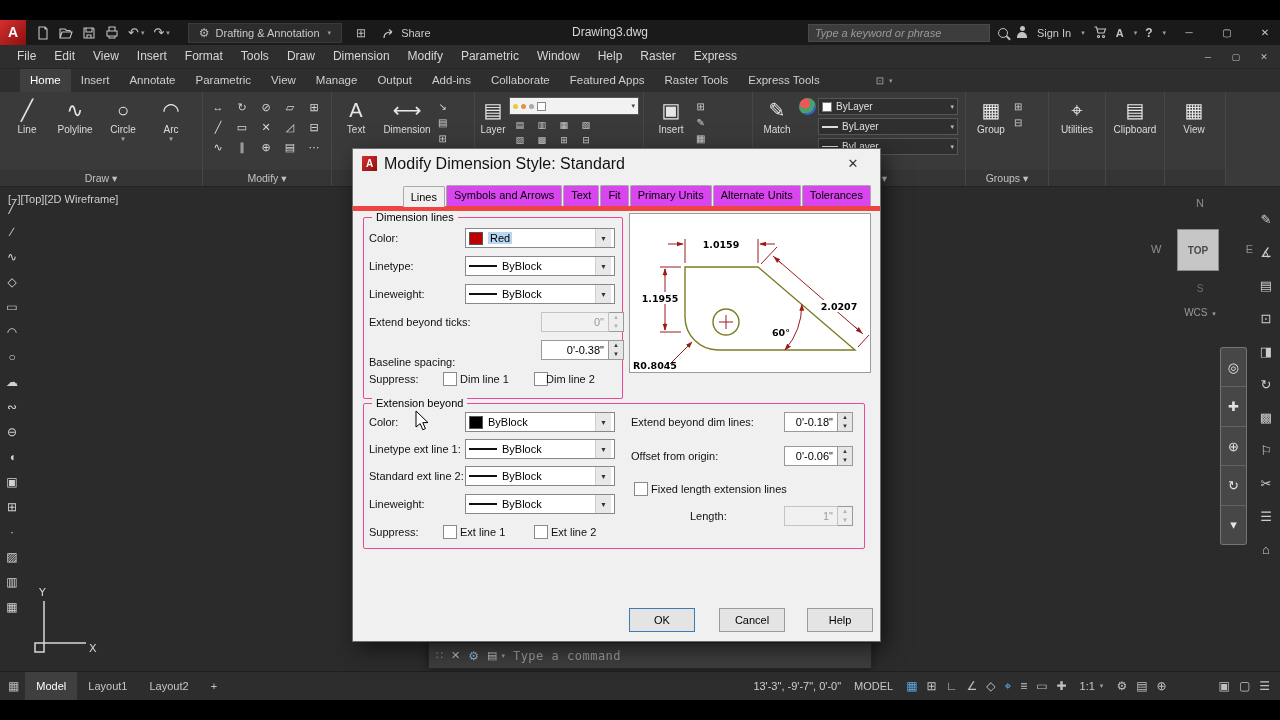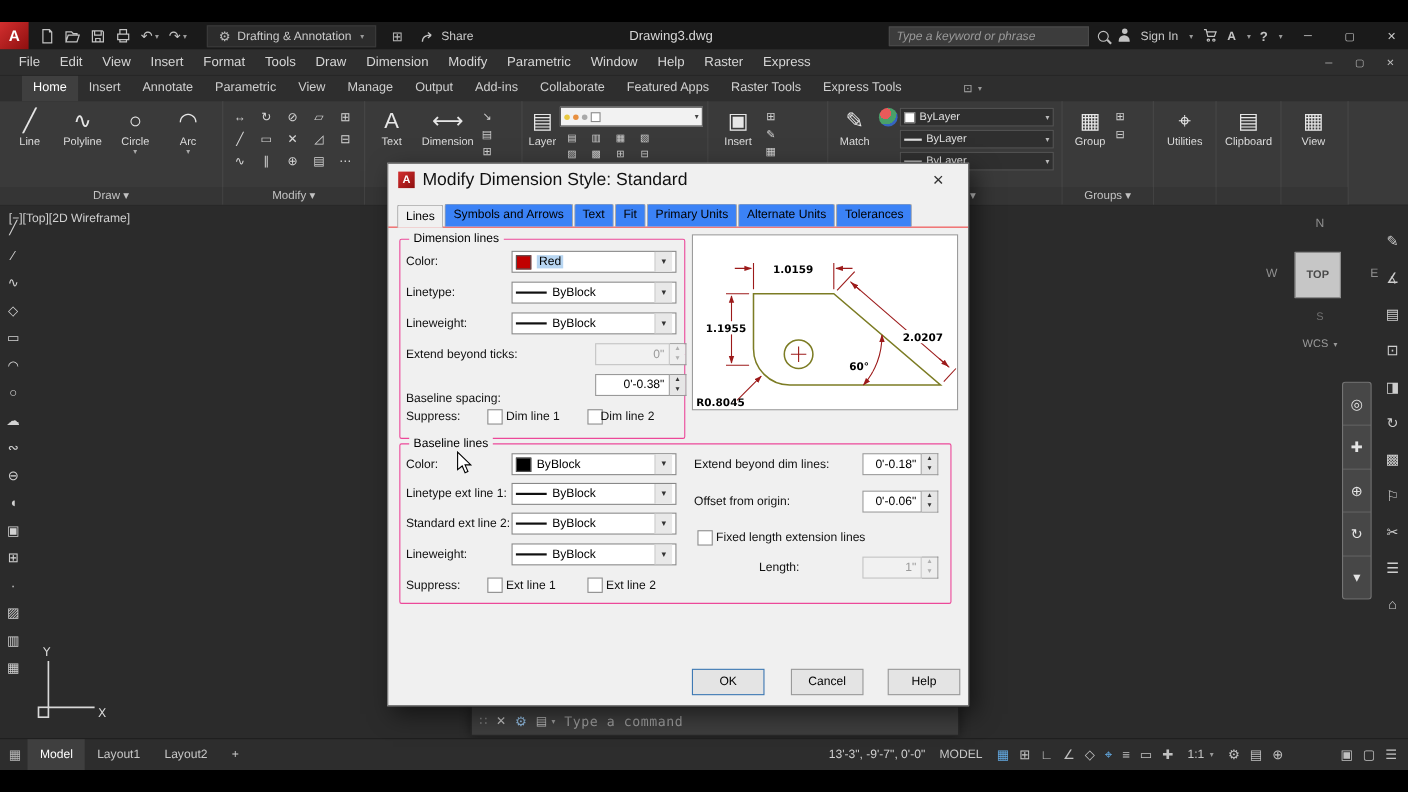--- a/index.html
+++ b/index.html
@@ -123,22 +123,22 @@
   .sb-scale{display:flex;align-items:center;gap:3px;margin:0 4px;}
   .sb-gap{width:34px;}
 
   
   .dialog{position:absolute;left:352px;top:148px;width:527px;height:492px;background:#f0f0f0;
     border:1px solid #6d6d6d;box-shadow:5px 7px 20px rgba(0,0,0,.55);color:#000;font-size:11px;z-index:40;}
   .dtitle{height:29px;display:flex;align-items:center;padding:0 9px;gap:7px;}
   .dicon{width:15px;height:15px;background:linear-gradient(135deg,#d32f2f,#8e0f0f);color:#fff;font-weight:bold;font-size:10px;text-align:center;line-height:15px;flex:0 0 auto;}
   .dtext{font-size:16px;color:#111;}
   .dclose{margin-left:auto;width:36px;text-align:center;font-size:13px;color:#333;}
-  .dtabs{display:flex;padding:0 8px;height:21px;border-bottom:1px solid #ef4444;margin-top:7px;}
-  .dtab{border:1px solid #a9a9a9;border-bottom:none;background:#3b82f6;padding:0 7px;line-height:19px;margin-right:1px;border-radius:2px 2px 0 0;font-size:11px;}
+  .dtabs{display:flex;padding:0 8px;height:21px;border-bottom:5px solid #ef4444;margin-top:7px;justify-content:flex-end;}
+  .dtab{border:1px solid #a9a9a9;border-bottom:none;background:#d946ef;padding:0 7px;line-height:19px;margin-right:1px;border-radius:2px 2px 0 0;font-size:11px;}
   .dtab.active{background:#f0f0f0;position:relative;top:1px;line-height:20px;z-index:2;}
   .dbody{position:absolute;left:0;top:58px;right:0;bottom:0;}
   .grp{position:absolute;border:1px solid #ec4899;border-radius:2px;}
   .glabel{position:absolute;top:-7px;left:8px;background:#f0f0f0;padding:0 4px;font-size:11px;}
   .flabel{position:absolute;font-size:11px;color:#111;}
   .combo{position:absolute;left:112px;width:150px;height:20px;background:#fff;border:1px solid #888;display:flex;align-items:center;gap:5px;padding:0 3px;box-sizing:border-box;}
   .combo .sw{width:12px;height:11px;border:1px solid #555;flex:0 0 auto;}
   .combo .ln{width:28px;height:2px;background:#111;flex:0 0 auto;}
   .combo .cval{font-size:11px;}
   .combo .cval.hl{background:#b8d6f2;padding:0 2px;}
@@ -686,21 +686,21 @@
           <text x="30" y="88" text-anchor="middle">1.1955</text>
           <rect x="186" y="86" width="46" height="12" fill="#ffffff"></rect>
           <text x="209" y="96" text-anchor="middle">2.0207</text>
           <rect x="139" y="112" width="24" height="12" fill="#ffffff"></rect>
           <text x="151" y="122" text-anchor="middle">60°</text>
           <text x="3" y="155">R0.8045</text>
         </g>
       </svg>
 
       <div class="grp" style="left:10px;top:196px;width:500px;height:144px">
-        <span class="glabel">Baseline lines</span>
+        <span class="glabel">Extension beyond</span>
       </div>
       <span class="flabel" style="left:16px;top:209px">Color:</span>
       <div class="combo" style="top:205px">
         <span class="sw" style="background:#000"></span>
         <span class="cval">ByBlock</span>
         <span class="abox">▼</span>
       </div>
       <span class="flabel" style="left:16px;top:236px">Linetype ext line 1:</span>
       <div class="combo" style="top:232px">
         <span class="ln"></span>

